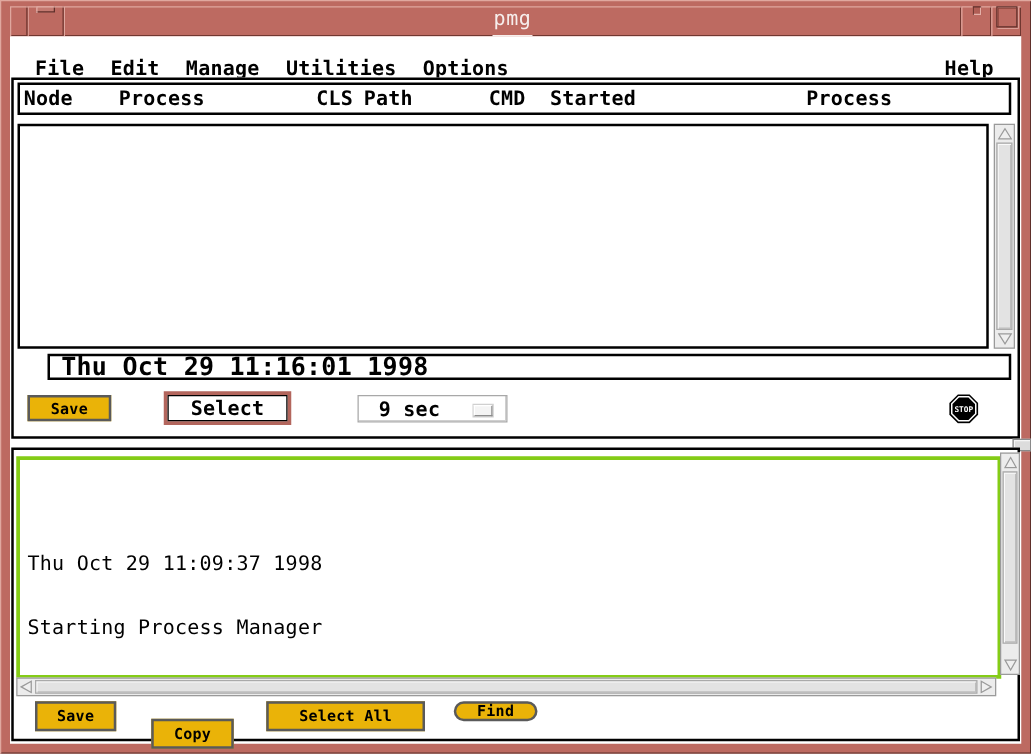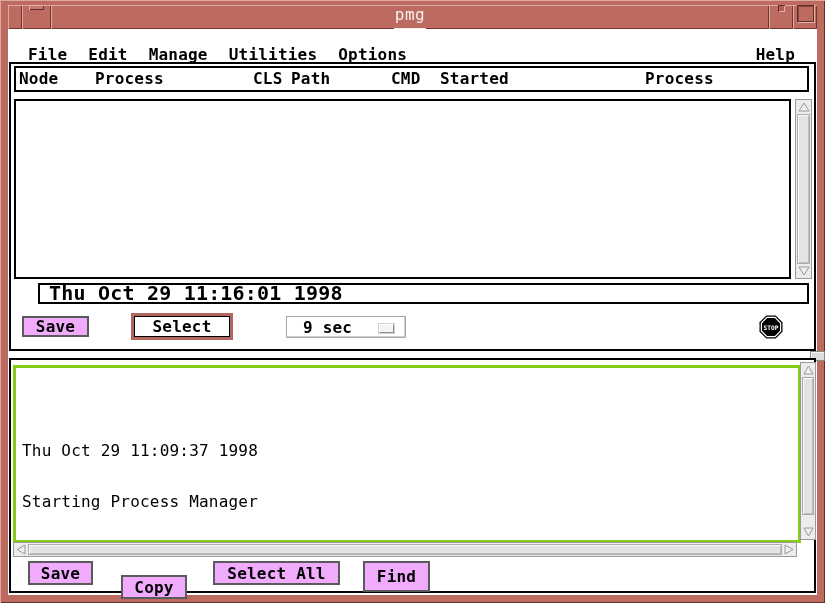--- a/index.html
+++ b/index.html
@@ -50,22 +50,22 @@
   .arr-top{top:0;left:0;right:0;height:14px;}
   .arr-bot{bottom:0;left:0;right:0;height:14px;}
   .arr-left{left:0;top:0;bottom:0;width:14px;}
   .arr-right{right:0;top:0;bottom:0;width:14px;}
   .thumb{position:absolute;background:#e3e3e3;border:1px solid #aaa;
     box-shadow:inset 1px 1px 0 #fafafa, inset -1px -1px 0 #bdbdbd;}
   .th-v-full{left:1px;right:1px;top:14px;bottom:14px;}
   .th-v-part{left:1px;right:1px;top:14px;bottom:24px;}
   .th-h-full{top:1px;bottom:1px;left:14px;right:14px;}
   
-  .btn{position:absolute;border:2px solid #5a5a5a;background:#f0abfc;
-    font-weight:bold;font-size:16px;letter-spacing:.2px;display:flex;
+  .btn{position:absolute;border:2px solid #5a5a5a;background:#eab308;
+    font-weight:bold;font-size:12px;letter-spacing:.2px;display:flex;
     align-items:center;justify-content:center;cursor:default;box-sizing:border-box;}
   .b-save1{left:11px;top:252px;width:67px;height:21px;}
   .refresh-wrap{position:absolute;left:120px;top:249px;width:96px;height:21px;
     border:3px solid #b3665d;background:#fff;}
   .refresh-inner{width:100%;height:100%;border:1px solid #000;box-sizing:border-box;
     font-weight:bold;font-size:16px;letter-spacing:.2px;display:flex;align-items:center;justify-content:center;}
   .opt-menu{position:absolute;left:275px;top:252px;width:102px;height:20px;
     border:1px solid #a8a8a8;box-shadow:inset -1px -1px 0 #cfcfcf;background:#fff;
     font-weight:bold;font-size:16px;letter-spacing:.2px;display:flex;align-items:center;
     padding-left:16px;box-sizing:content-box;cursor:default;}
@@ -76,21 +76,21 @@
   .stop-btn{position:absolute;left:748px;top:251px;width:24px;height:24px;cursor:default;}
   
   .sash{position:absolute;left:802px;top:322px;width:13px;height:8px;background:#dcdcdc;
     border:1px solid #8a8a8a;box-shadow:inset 1px 1px 0 #f5f5f5;}
   .text-area{position:absolute;left:2px;top:5px;width:782px;height:172px;
     border:3px solid #84cc16;overflow:hidden;background:#fff;}
   .log{padding:40px 0 0 6px;font-size:16px;line-height:17px;letter-spacing:.2px;white-space:pre;}
   .b-save2{left:17px;top:201px;width:65px;height:24px;}
   .b-copy{left:110px;top:215px;width:66px;height:24px;}
   .b-selall{left:202px;top:201px;width:127px;height:24px;}
-  .b-find{left:352px;top:201px;width:67px;height:31px;}
+  .b-find{left:352px;top:201px;width:67px;height:16px;border-radius:11px;}
 </style>
 </head>
 <body>
 
 <div class="window">
 
   <div class="titlebar">
     <div class="tb-sec tb-pad"></div>
     <div class="tb-sec wm-menu">
       <div class="wm-dash"></div>

